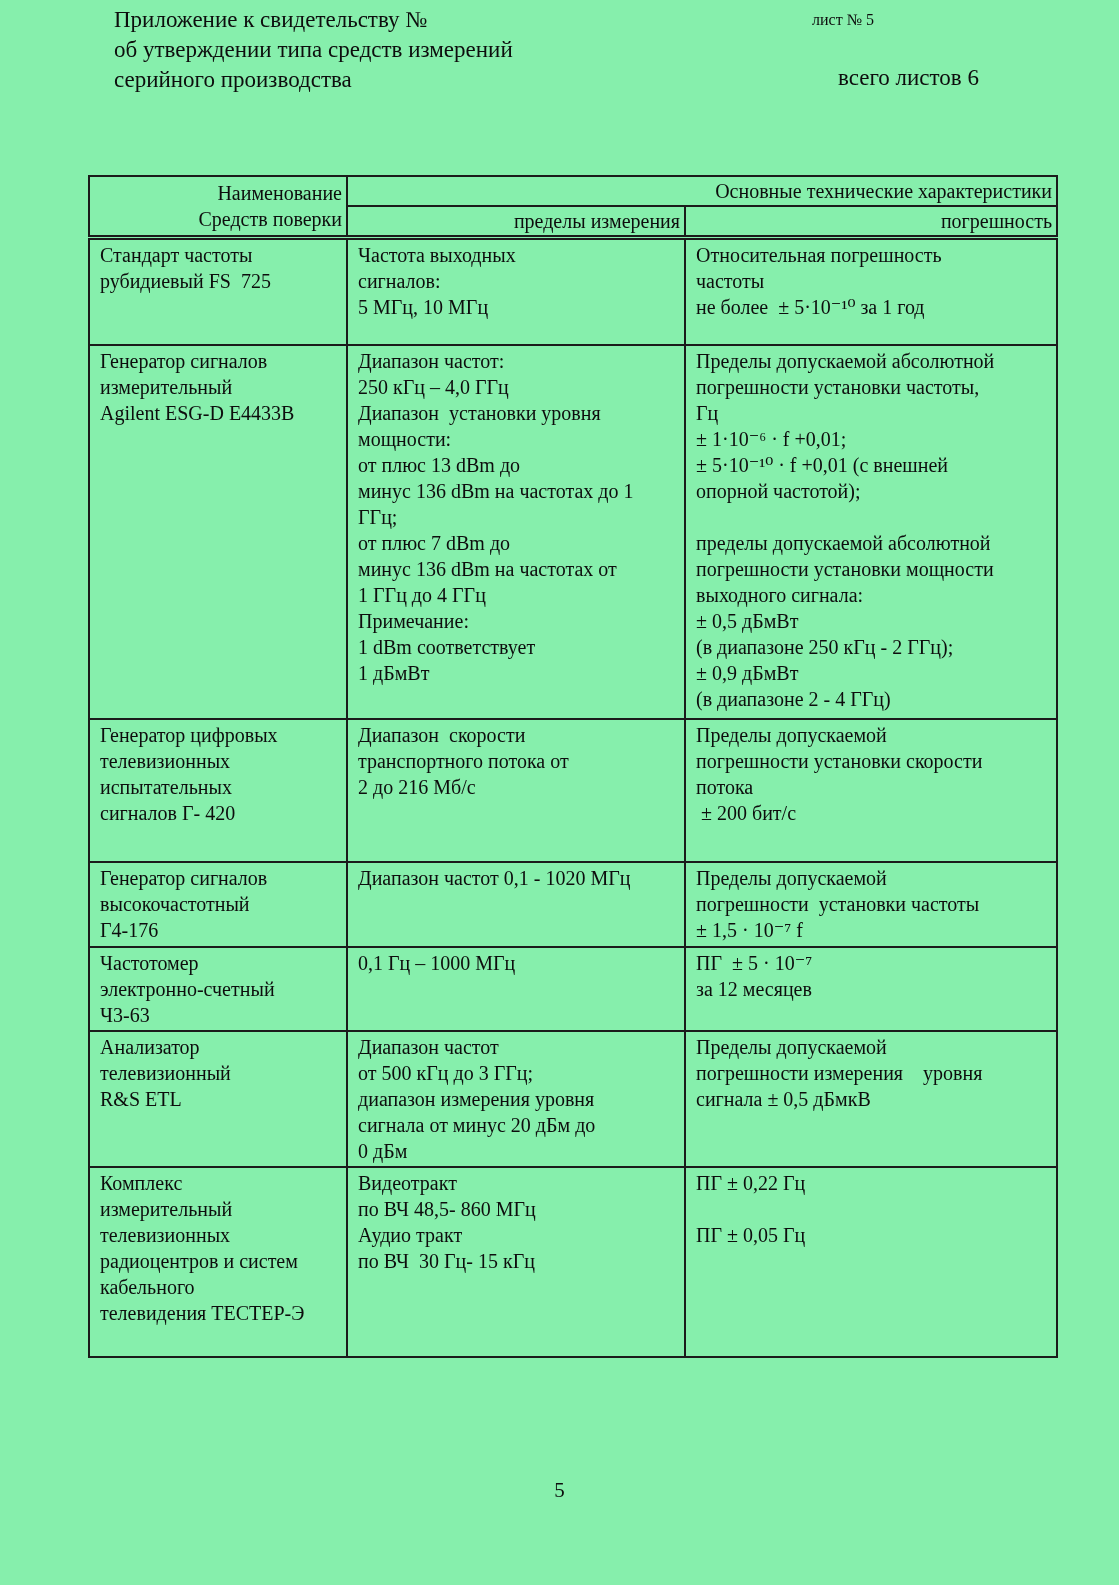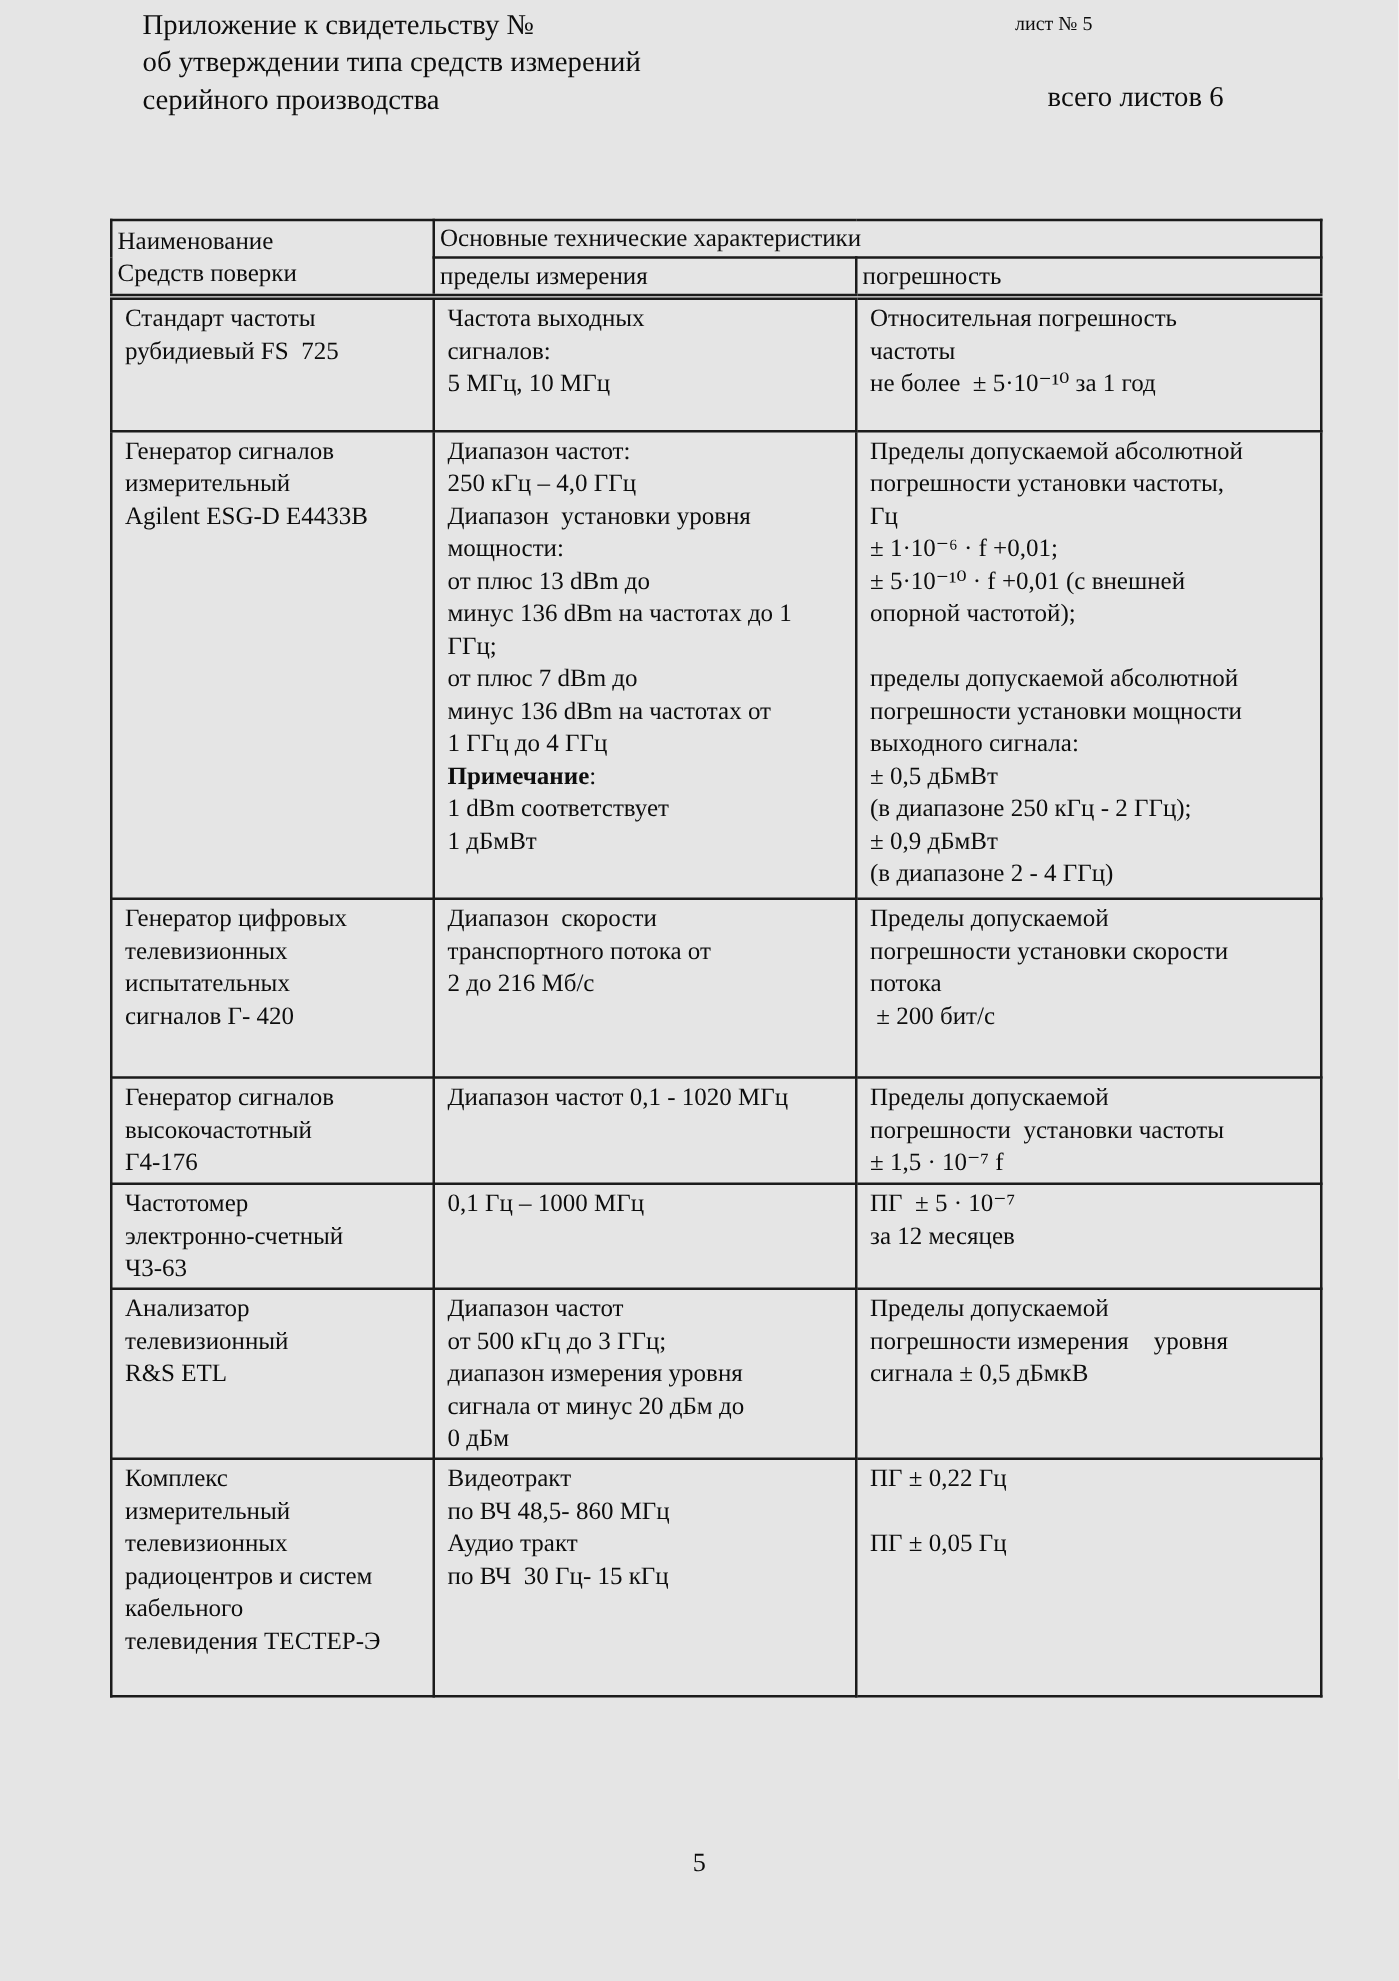--- a/index.html
+++ b/index.html
@@ -4,21 +4,21 @@
 <style>
   html, body {
     margin: 0;
     padding: 0;
     background: #ffffff;
   }
   .doc {
     position: relative;
     width: 1119px;
     height: 1585px;
-    background: #e5e5e5;
+    background: #86efac;
     color: #0d0d0d;
     font-family: "Liberation Serif", "DejaVu Serif", serif;
     overflow: hidden;
   }
   .pre { white-space: pre-wrap; }
 
   .hdr-left {
     position: absolute;
     left: 114px;
     top: 5px;
@@ -68,39 +68,39 @@
   .tbl th, .tbl td {
     border: 2px solid #1b1b1b;
     padding: 2px 8px 2px 10px;
     vertical-align: top;
     text-align: left;
     font-weight: normal;
     white-space: pre-wrap;
     overflow: hidden;
   }
   .tbl thead th {
-    text-align: left;
+    text-align: right;
     vertical-align: middle;
     padding: 1px 4px;
     white-space: pre-line;
   }
   .tbl thead tr.h1 { height: 30px; }
   .tbl thead tr.h2 { height: 28px; }
   .tbl thead th.hname { border-bottom: 5px double #1b1b1b; }
   .tbl thead tr.h2 th { border-bottom: 5px double #1b1b1b; margin-top: 21px; }
 
   .tbl tr.r0 { height: 107px; margin-top: 36px; }
   .tbl tr.r1 { height: 374px; }
   .tbl tr.r2 { height: 143px; }
   .tbl tr.r3 { height: 85px;  }
   .tbl tr.r4 { height: 81px;  }
   .tbl tr.r5 { height: 130px; }
   .tbl tr.r6 { height: 190px; }
 
-  .b { font-weight: bold; }
+  .b { font-weight: normal; }
 
   .pageno {
     position: absolute;
     left: 0;
     top: 1478px;
     width: 1119px;
     text-align: center;
     font-size: 21px;
   }
 </style>

